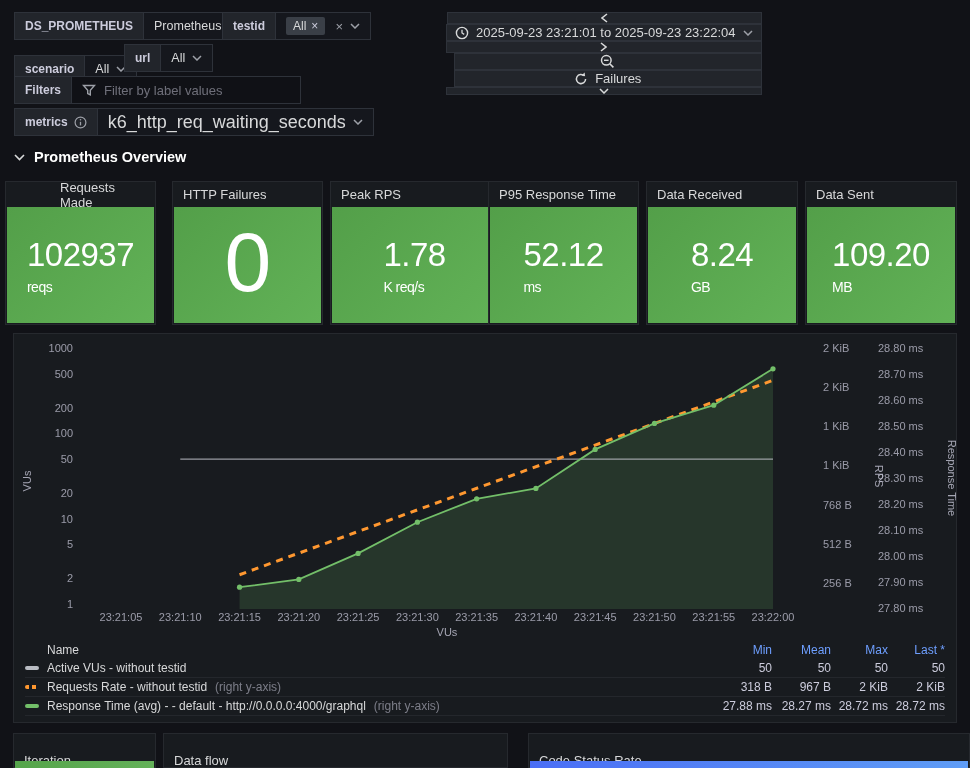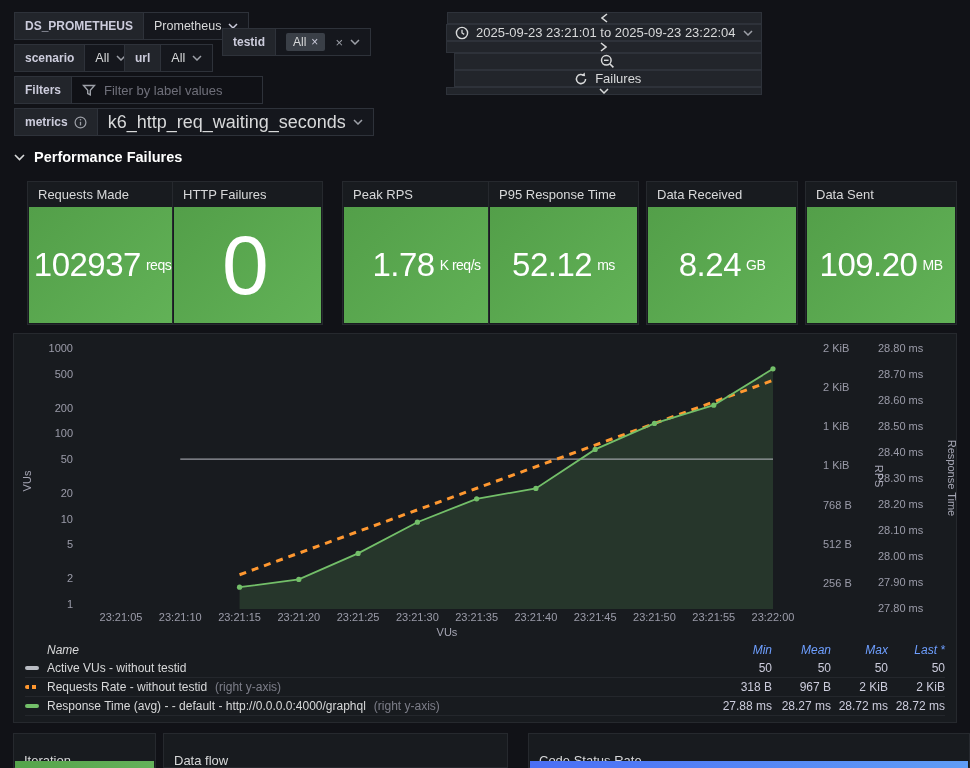--- a/index.html
+++ b/index.html
@@ -11,59 +11,59 @@
   .seg { display:flex; align-items:center; height:28px; padding:0 10px;
     border:1px solid #2e323a; background:#15171d; font-size:12.5px; color:#d8d9da;
     white-space:nowrap; }
   .seg + .seg { margin-left:-1px; }
   .seg.lab { background:#22252b; color:#ccccdc; font-weight:700; font-size:12px; }
   .seg .chev { margin-left:7px; }
   .chip { display:flex; align-items:center; gap:5px; background:#3a3f47;
     border-radius:2px; padding:2px 7px; font-size:12px; color:#d8d9da; }
   .chip .x { font-size:12px; color:#ccccdc; cursor:pointer; }
   .icon-x { color:#9da0a8; font-size:13px; margin-left:10px; }
-  .ph-input { display:flex; align-items:center; gap:8px; width:192px; background:#101116; }
+  .ph-input { display:flex; align-items:center; gap:8px; width:230px; background:#101116; }
   .ph { color:rgba(204,204,220,.5); font-size:13px; }
   .btn { display:flex; align-items:center; justify-content:center; gap:7px;
     height:28px; background:#22252b; border:1px solid #2e323a; color:#d8d9da;
     font-size:13px; padding:0 8px; cursor:pointer; }
   .btn + .btn { margin-left:-1px; }
   svg.ic { display:block; }
 
   
   .section-head { position:absolute; left:14px; top:149px; display:flex;
     align-items:center; gap:9px; font-size:14.5px; font-weight:700; color:#ffffff; }
 
   
   .stat-panel { position:absolute; top:181px; height:144px; background:#181b1f;
     border:1px solid #26292e; }
-  .sp0{left:27px;width:151px;} .sp1{left:172px;width:151px;} .sp2{left:342px;width:169px;}
+  .sp0{left:5px;width:151px;padding-left:44px;} .sp1{left:172px;width:151px;} .sp2{left:330px;width:169px;}
   .sp3{left:488px;width:151px;} .sp4{left:646px;width:152px;} .sp5{left:805px;width:152px;}
   .stat-title { height:25px; display:flex; align-items:center; padding:0 10px;
     font-size:13px; color:#d8d9da; }
   .stat-body { position:absolute; left:1px; right:1px; top:25px; bottom:1px;
     background:linear-gradient(135deg,#539f49 0%,#62b257 100%);
     display:flex; align-items:center; justify-content:center; }
   .stat-value { color:#fff; font-weight:500; font-size:33px; letter-spacing:-.5px;
-    display:flex; align-items:center; gap:5px; }
+    display:flex; align-items:flex-start; gap:5px;flex-direction:column; }
   .stat-value.huge { font-size:84px; font-weight:400; }
   .stat-unit { font-size:14px; font-weight:500; }
 
   
   .chart-panel { position:absolute; left:13px; top:333px; width:944px; height:390px;
     background:#181b1f; border:1px solid #26292e; }
   #ts-chart { position:absolute; left:0; top:0; }
   .axis-txt { font-size:11px; fill:rgba(204,204,220,.72); }
   .axis-lab { font-size:11px; fill:rgba(204,204,220,.78); }
 
   
   .legend { position:absolute; left:0; right:0; top:307px; padding:0 11px; font-size:12px; }
   .lrow { display:grid; grid-template-columns:1fr 59px 59px 57px 57px;
     align-items:center; height:19px; border-bottom:1px solid rgba(204,204,220,.07); }
-  .lrow.head { color:#6e9fff; border-bottom:none; height:18px;font-style:italic; }
+  .lrow.head { color:#6e9fff; border-bottom:none; height:18px; }
   .lrow.head .lname { padding-left:22px; }
   .lcell-r { text-align:right; color:#ccccdc; }
   .lrow.head .lcell-r { color:#6e9fff; }
   .lname { display:flex; align-items:center; gap:8px; color:#d8d9da; overflow:hidden;
     white-space:nowrap; }
   .sw { width:14px; height:4px; border-radius:2px; flex:none; }
   .dim { color:rgba(204,204,220,.55); }
 
   
   .bpanel { position:absolute; top:733px; height:35px; background:#181b1f;
@@ -82,21 +82,21 @@
   <div class="seg">
     <span>Prometheus</span>
     <span class="chev">
       <svg class="ic" width="10" height="6">
           <polyline points="1,1 5,5 9,1" fill="none" stroke="#ccccdc" stroke-width="1.5"></polyline>
         </svg>
       </span>
   </div>
 </div>
 
-<div class="ctl-group" style="left:222px; top:28px;">
+<div class="ctl-group" style="left:222px; top:12px;">
   <div class="seg lab">testid</div>
   <div class="seg">
     <span class="chip">
       <span>All</span>
       <span class="x">×</span>
     </span>
     <span class="icon-x">×</span>
     <span class="chev">
       <svg class="ic" width="10" height="6">
           <polyline points="1,1 5,5 9,1" fill="none" stroke="#9da0a8" stroke-width="1.5"></polyline>
@@ -148,21 +148,21 @@
       </span>
     <span>Failures</span>
   </div>
   <div class="btn">
     <svg class="ic" width="10" height="6">
         <polyline points="1,1 5,5 9,1" fill="none" stroke="#d8d9da" stroke-width="1.5"></polyline>
       </svg>
   </div>
 </div>
 
-<div class="ctl-group" style="left:14px; top:44px;">
+<div class="ctl-group" style="left:14px; top:55px;">
   <div class="seg lab">scenario</div>
   <div class="seg">
     <span>All</span>
     <span class="chev">
       <svg class="ic" width="10" height="6">
           <polyline points="1,1 5,5 9,1" fill="none" stroke="#9da0a8" stroke-width="1.5"></polyline>
         </svg>
       </span>
   </div>
 </div>
@@ -210,21 +210,21 @@
       </span>
   </div>
 </div>
 
 <div class="section-head">
   <span>
     <svg class="ic" width="11" height="7">
         <polyline points="1,1 5.5,5.5 10,1" fill="none" stroke="#d8d9da" stroke-width="1.6"></polyline>
       </svg>
     </span>
-  <span>Performance Failures</span>
+  <span>Prometheus Overview</span>
 </div>
 
 <div class="stat-panel sp0">
   <div class="stat-title">Requests Made</div>
   <div class="stat-body">
     <div class="stat-value">
         <span>102937</span>
         <span class="stat-unit">reqs</span>
       </div>
   </div>

